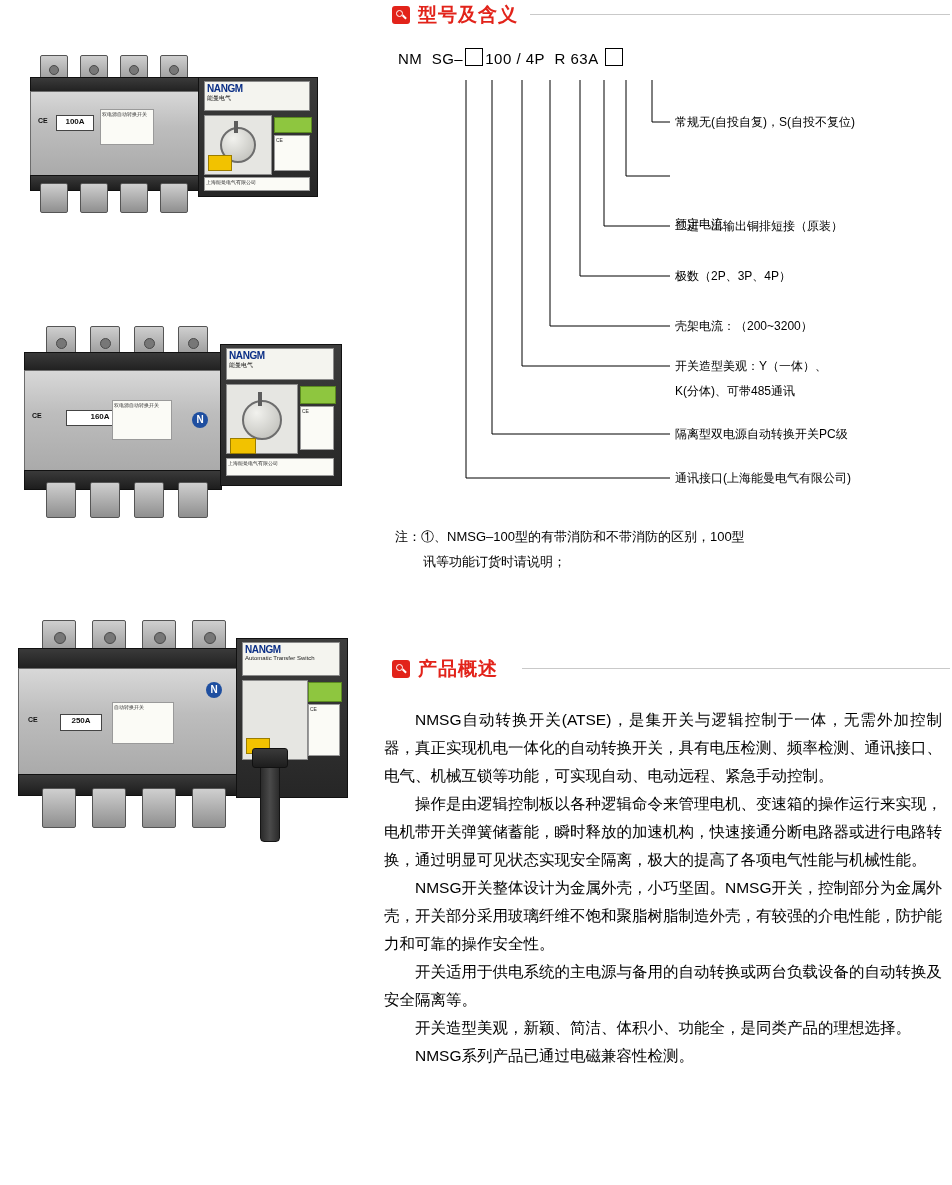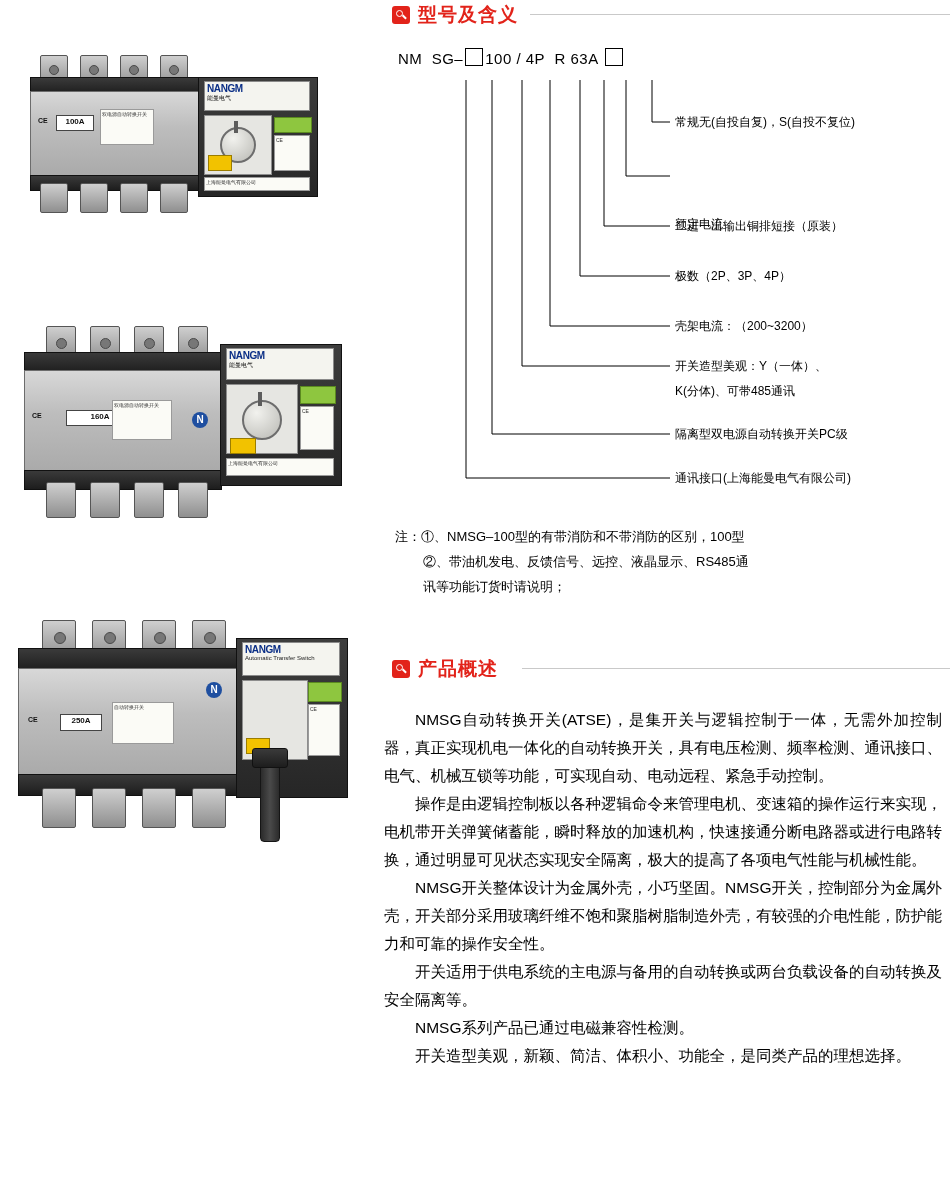--- a/index.html
+++ b/index.html
@@ -421,31 +421,30 @@
   <div class="legend-item" style="left:305px; top:316px;">壳架电流：（200~3200）</div>
   <div class="legend-item" style="left:305px; top:356px;">开关造型美观：Y（一体）、</div>
   <div class="legend-item" style="left:305px; top:381px;">K(分体)、可带485通讯</div>
   <div class="legend-item" style="left:305px; top:424px;">隔离型双电源自动转换开关PC级</div>
   <div class="legend-item" style="left:305px; top:468px;">通讯接口(上海能曼电气有限公司)</div>
 
   <div class="note-block">
     <div>
       <span>注：</span><span>①、NMSG–100型的有带消防和不带消防的区别，100型</span>
     </div>
-    <div class="note-indent">②、带油机发电、反馈信号、远控、液晶显示、RS485通</div>
     <div class="note-indent">讯等功能订货时请说明；</div>
   </div>
 
   <div class="section-head" style="left:22px; top:656px;">
     <span class="sec-icon"></span>
     <span class="sec-title">产品概述</span>
   </div>
   <div class="sec-rule" style="left:152px; top:668px; width:428px;"></div>
 
   <div class="body-text">
     <p>NMSG自动转换开关(ATSE)，是集开关与逻辑控制于一体，无需外加控制器，真正实现机电一体化的自动转换开关，具有电压检测、频率检测、通讯接口、电气、机械互锁等功能，可实现自动、电动远程、紧急手动控制。</p>
     <p>操作是由逻辑控制板以各种逻辑命令来管理电机、变速箱的操作运行来实现，电机带开关弹簧储蓄能，瞬时释放的加速机构，快速接通分断电路器或进行电路转换，通过明显可见状态实现安全隔离，极大的提高了各项电气性能与机械性能。</p>
     <p>NMSG开关整体设计为金属外壳，小巧坚固。NMSG开关，控制部分为金属外壳，开关部分采用玻璃纤维不饱和聚脂树脂制造外壳，有较强的介电性能，防护能力和可靠的操作安全性。</p>
     <p>开关适用于供电系统的主电源与备用的自动转换或两台负载设备的自动转换及安全隔离等。</p>
+    <p>开关造型美观，新颖、简洁、体积小、功能全，是同类产品的理想选择。</p>
     <p>NMSG系列产品已通过电磁兼容性检测。</p>
-    <p>开关造型美观，新颖、简洁、体积小、功能全，是同类产品的理想选择。</p>
   </div>
 </div>
 
 </body></html>

